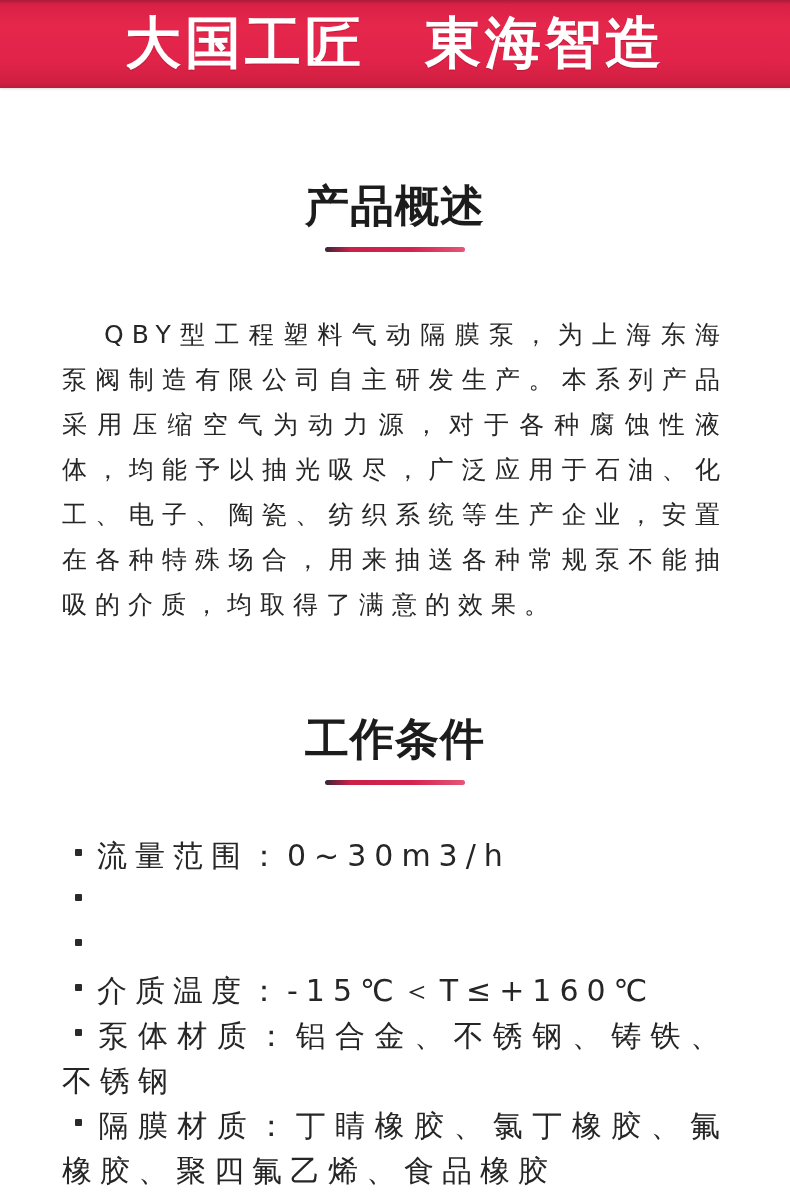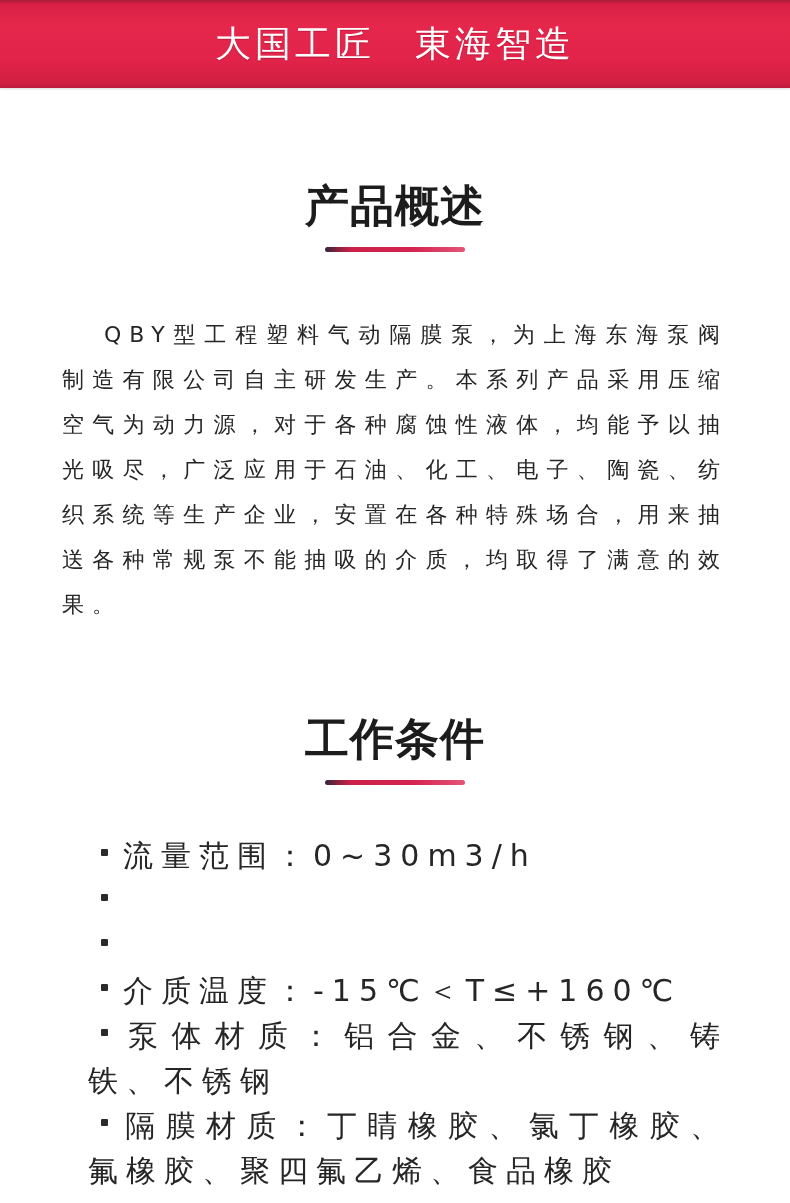--- a/index.html
+++ b/index.html
@@ -23,22 +23,22 @@
       #aa1c39 0%, #d92145 5%,
       #e6274c 30%, #e2234a 68%,
       #d01f41 94%, #ba1c3a 100%);
     display: flex;
     align-items: center;
     justify-content: center;
     box-shadow: 0 1px 2px rgba(150,150,160,0.35);
   }
   .banner h1 {
     color: #ffffff;
-    font-size: 36px;
-    font-weight: 400;
+    font-size: 56px;
+    font-weight: 700;
     letter-spacing: 4px;
     white-space: pre;
     text-shadow: 0 1px 1px rgba(120,10,30,0.35);
   }
 
   
   .section-title {
     text-align: center;
     font-size: 44px;
     line-height: 60px;
@@ -55,40 +55,39 @@
     margin: 11px auto 0 auto;
     border-radius: 3px;
     background: linear-gradient(90deg,
       #2e2a38 0%, #77213f 7%,
       #c92148 18%, #d52350 62%, #e55577 100%);
   }
 
   
   .overview-paragraph {
     margin: 60px 62px 0 62px;
-    font-size: 22px;
+    font-size: 25px;
     line-height: 45px;
     letter-spacing: 8px;
     color: #262626;
     text-align: justify;
     text-indent: 42px;
   }
 
   
   .spec-list {
     margin: 48px 62px 0 62px;
   }
   .spec-item {
     font-size: 30px;
     line-height: 45px;
     letter-spacing: 8px;
     color: #262626;
     text-align: justify;
     text-indent: 13px;
-    margin-left: 26px;
   }
   .bullet {
     display: inline-block;
     width: 7px;
     height: 7px;
     background: #2a2a2a;
     border-radius: 1px;
     margin-right: 15px;
     vertical-align: 10px;
   }

